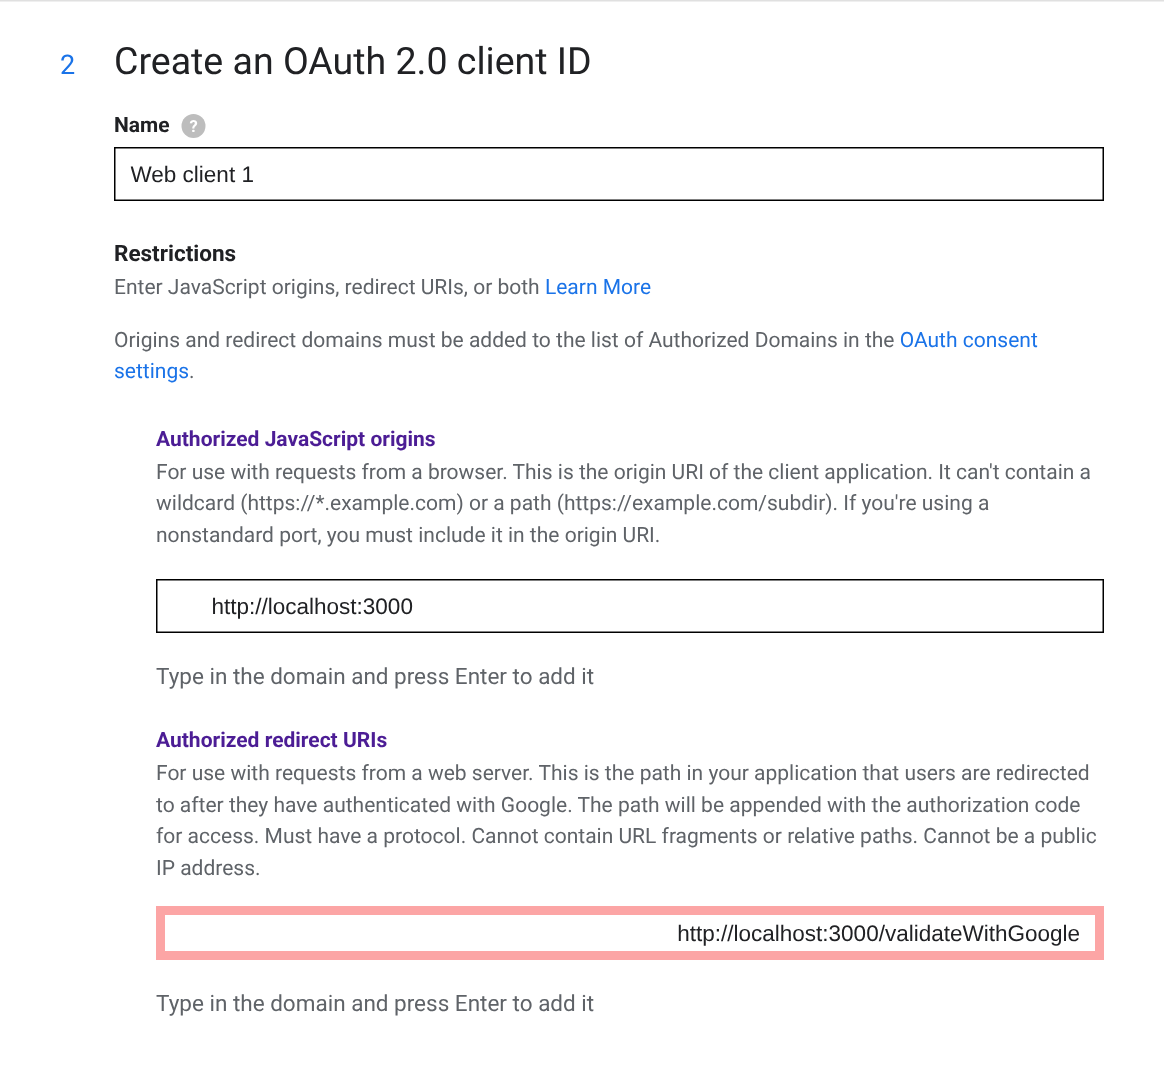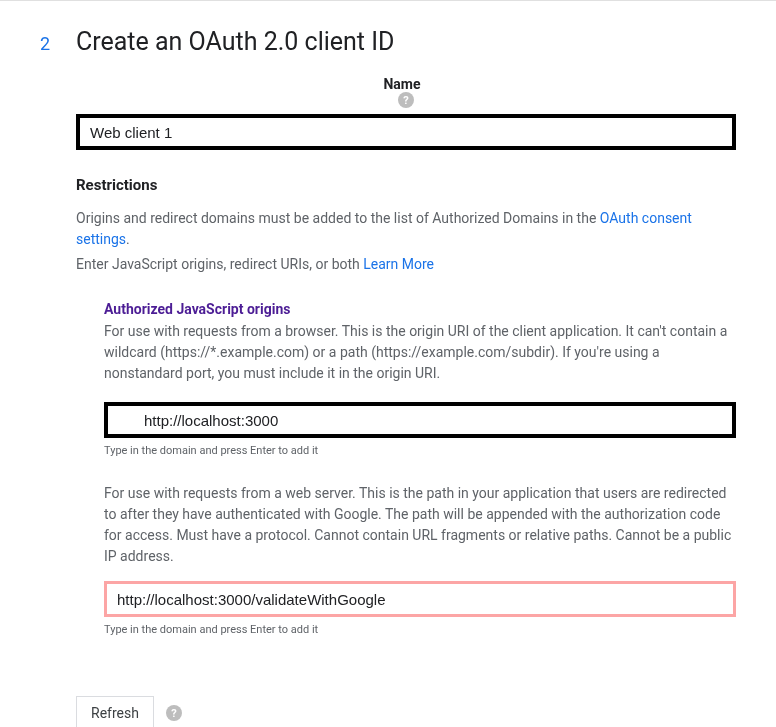--- a/index.html
+++ b/index.html
@@ -37,21 +37,20 @@
       font-weight: 400;
       color: #202124;
     }
     .section-body {
       margin-left: 36px;
     }
     .label-row {
       display: flex;
       align-items: center;
       margin-bottom: 6px;
-      flex-direction: column;
     }
     .field-label {
       font-size: 14px;
       font-weight: 700;
       color: #202124;
       margin-right: 8px;
     }
     .help-icon {
       width: 16px;
       height: 16px;
@@ -61,28 +60,29 @@
       display: inline-flex;
       align-items: center;
       justify-content: center;
       font-size: 11px;
       font-weight: 700;
       cursor: default;
     }
     .text-input {
       width: 100%;
       height: 36px;
-      border: 4px solid #000000;
+      border: 1px solid #000000;
       padding: 0 10px;
       font-size: 15px;
       color: #202124;
       outline: none;
     }
     .text-input.focused {
-      border: 3px solid #fca5a5;
+      border: 6px solid #fca5a5;
+      text-align: right;
     }
     .block {
       margin-top: 26px;
     }
     .subheading {
       font-size: 15px;
       font-weight: 700;
       color: #202124;
       margin-bottom: 4px;
     }
@@ -94,23 +94,23 @@
     }
     .link {
       color: #1a73e8;
       text-decoration: none;
       cursor: pointer;
     }
     .nested {
       margin-left: 28px;
     }
     .hint-text {
-      font-size: 11px;
+      font-size: 15px;
       color: #5f6368;
-      margin-top: 6px;
+      margin-top: 20px;
     }
     .nested-label {
       font-size: 14px;
       font-weight: 700;
       color: #4c1d95;
       margin-bottom: 4px;
     }
     .bottom-row {
       display: flex;
       align-items: center;
@@ -144,36 +144,37 @@
   <div class="section-body">
 
     <div class="label-row">
       <span class="field-label">Name</span>
       <span class="help-icon">?</span>
     </div>
     <input type="text" class="text-input" value="Web client 1" style="">
 
     <div class="block">
       <div class="subheading">Restrictions</div>
+      <div class="desc-text">
+        <span>Enter JavaScript origins, redirect URIs, or both </span><a class="link">Learn More</a>
+      </div>
       <div class="desc-text" style="margin-top:14px;">
         <span>Origins and redirect domains must be added to the list of Authorized Domains in the </span><a class="link">OAuth consent settings</a><span>.</span>
-      </div>
-      <div class="desc-text">
-        <span>Enter JavaScript origins, redirect URIs, or both </span><a class="link">Learn More</a>
       </div>
     </div>
 
     <div class="block nested">
       <div class="nested-label">Authorized JavaScript origins</div>
       <div class="desc-text">For use with requests from a browser. This is the origin URI of the client application. It can't contain a wildcard (https://*.example.com) or a path (https://example.com/subdir). If you're using a nonstandard port, you must include it in the origin URI.</div>
       <input type="text" class="text-input" style="margin-top: 14px; padding-left: 36px;" value="http://localhost:3000">
       <div class="hint-text">Type in the domain and press Enter to add it</div>
     </div>
 
     <div class="block nested">
+      <div class="nested-label">Authorized redirect URIs</div>
       <div class="desc-text">For use with requests from a web server. This is the path in your application that users are redirected to after they have authenticated with Google. The path will be appended with the authorization code for access. Must have a protocol. Cannot contain URL fragments or relative paths. Cannot be a public IP address.</div>
       <input type="text" class="text-input focused" style="margin-top: 10px;" value="http://localhost:3000/validateWithGoogle">
       <div class="hint-text">Type in the domain and press Enter to add it</div>
     </div>
 
     <div class="bottom-row">
       <button class="btn">Refresh</button>
       <span class="help-icon">?</span>
     </div>
 

